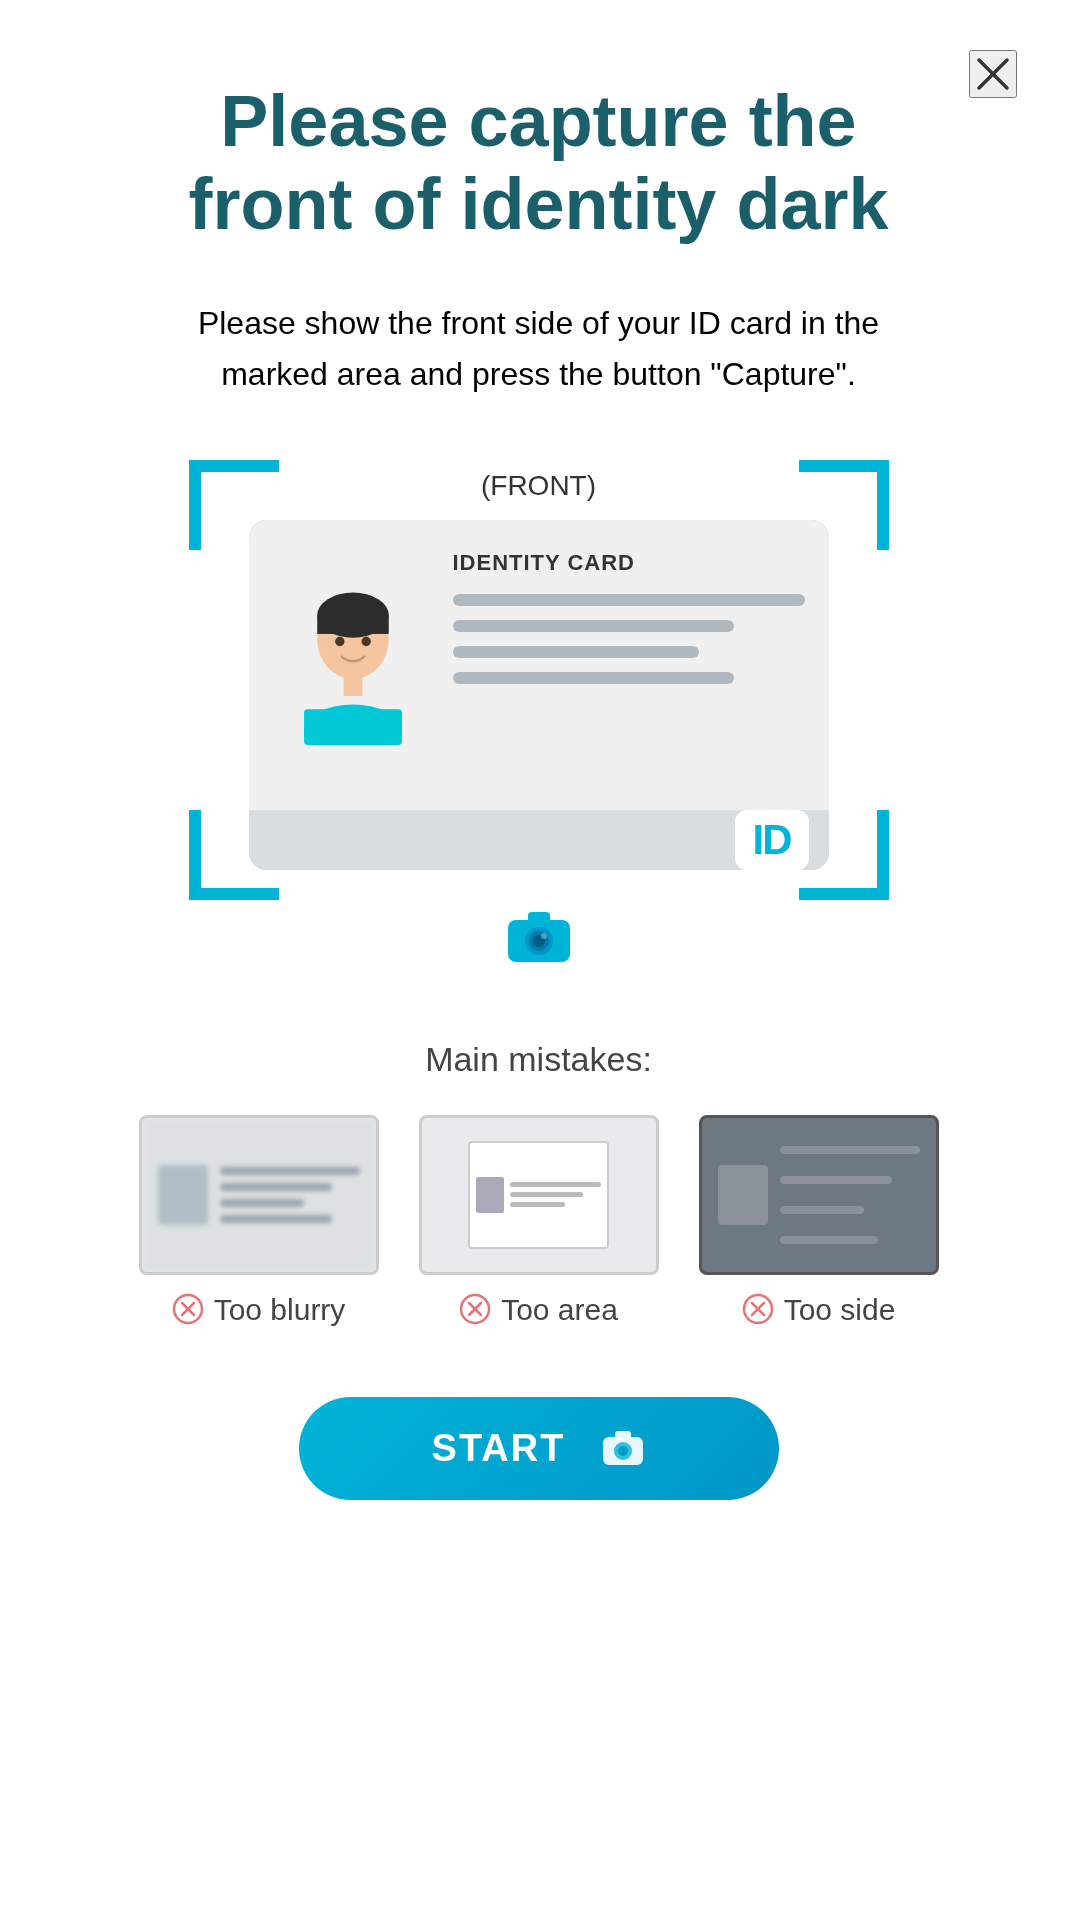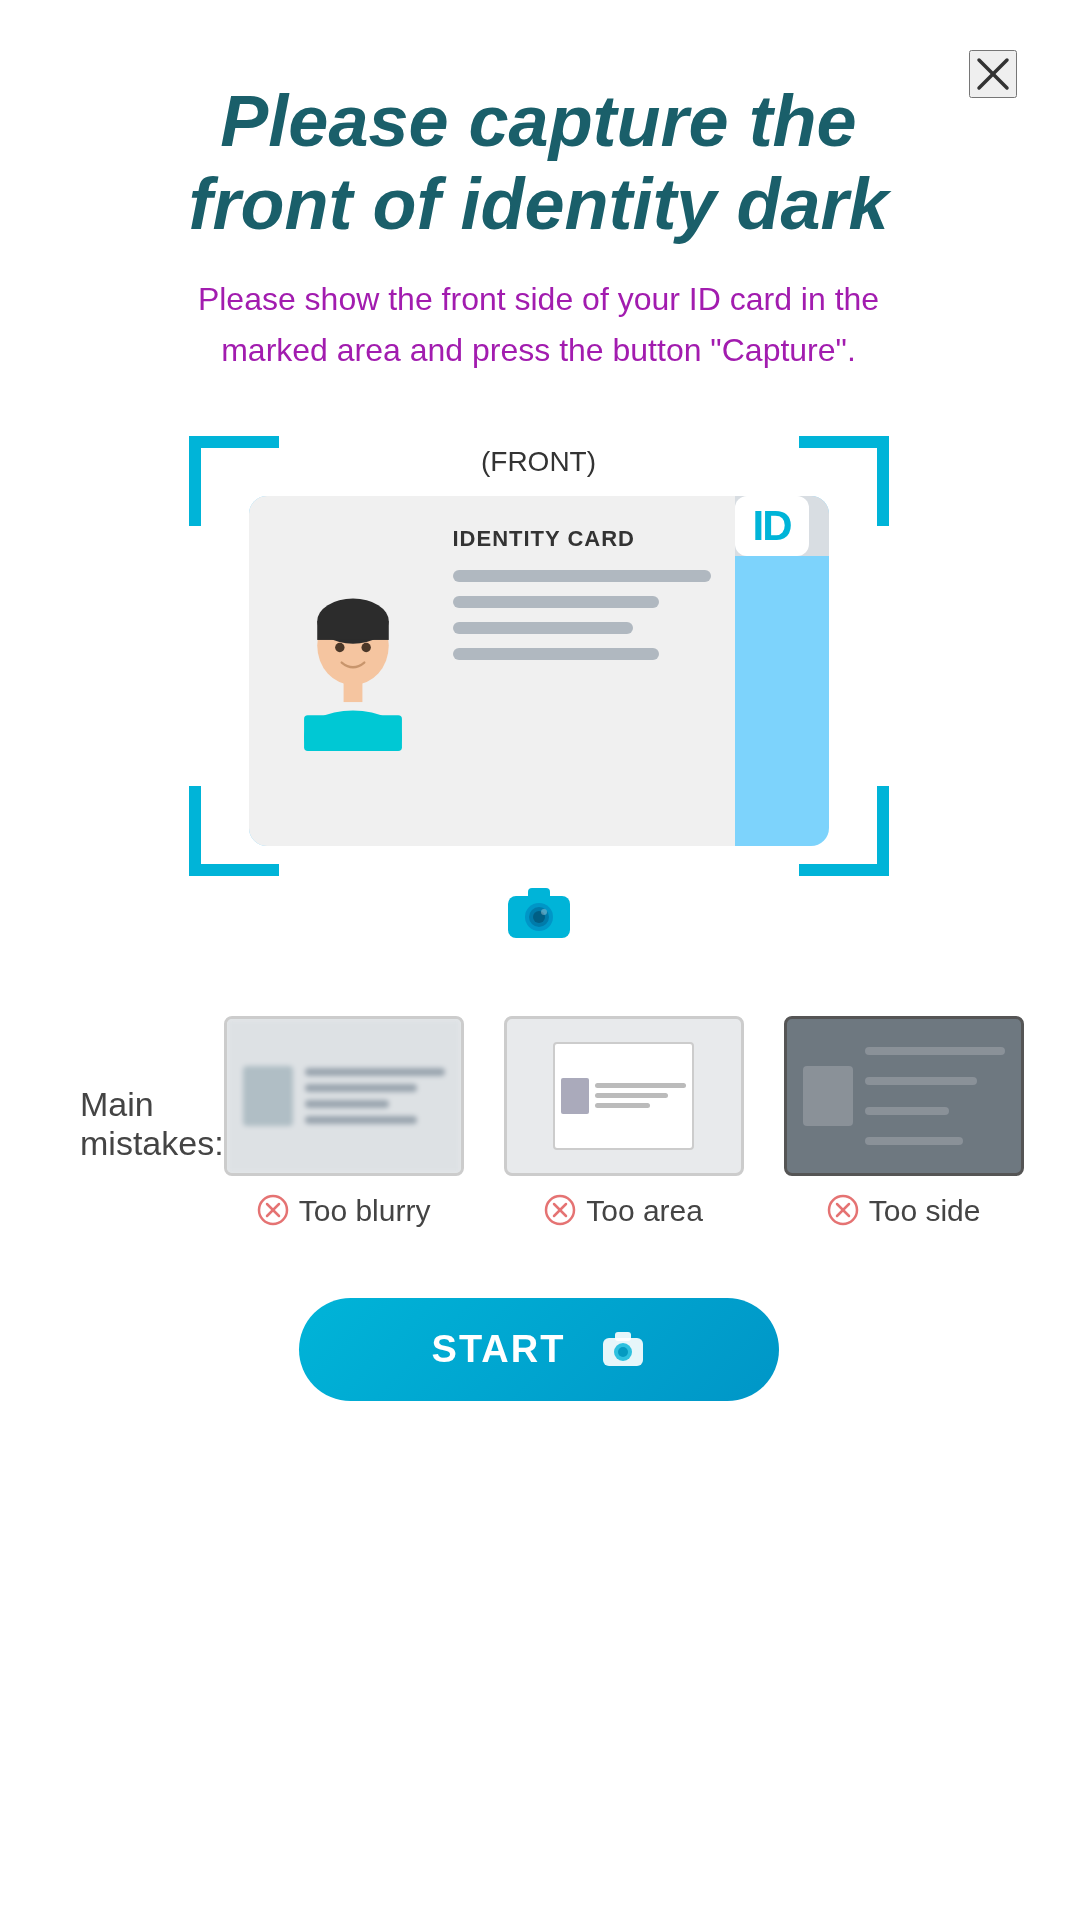--- a/index.html
+++ b/index.html
@@ -42,28 +42,27 @@
       height: 36px;
     }
 
     .page-title {
       font-size: 72px;
       font-weight: 800;
       color: #1a5f6a;
       text-align: center;
       line-height: 1.15;
       margin-top: 20px;
-      margin-bottom: 28px;
+      margin-bottom: 52px;
       max-width: 820px;
-      font-style: italic;
     }
 
     .page-subtitle {
       font-size: 32px;
-      color: #a21caf;
+      color: #000000;
       text-align: center;
       line-height: 1.6;
       max-width: 760px;
       margin-bottom: 60px;
     }
 
     
     .scanner-area {
       position: relative;
       width: 700px;
@@ -111,20 +110,21 @@
     .id-card {
       position: absolute;
       top: 60px;
       left: 60px;
       right: 60px;
       bottom: 110px;
       background: #7dd3fc;
       border-radius: 18px;
       overflow: hidden;
       display: flex;
+      flex-direction: column;
     }
 
     .id-card-inner {
       flex: 1;
       display: flex;
       padding: 20px 24px;
       gap: 20px;
       background: #f0f0f0;
     }
 
@@ -204,21 +204,21 @@
     .camera-svg {
       width: 70px;
       height: 60px;
     }
 
     
     .mistakes-section {
       margin-top: 40px;
       width: 100%;
       display: flex;
-      flex-direction: row;
+      flex-direction: column;
       align-items: center;
     }
 
     .mistakes-title {
       font-size: 34px;
       color: #444;
       margin-bottom: 36px;
     }
 
     .mistakes-grid {

